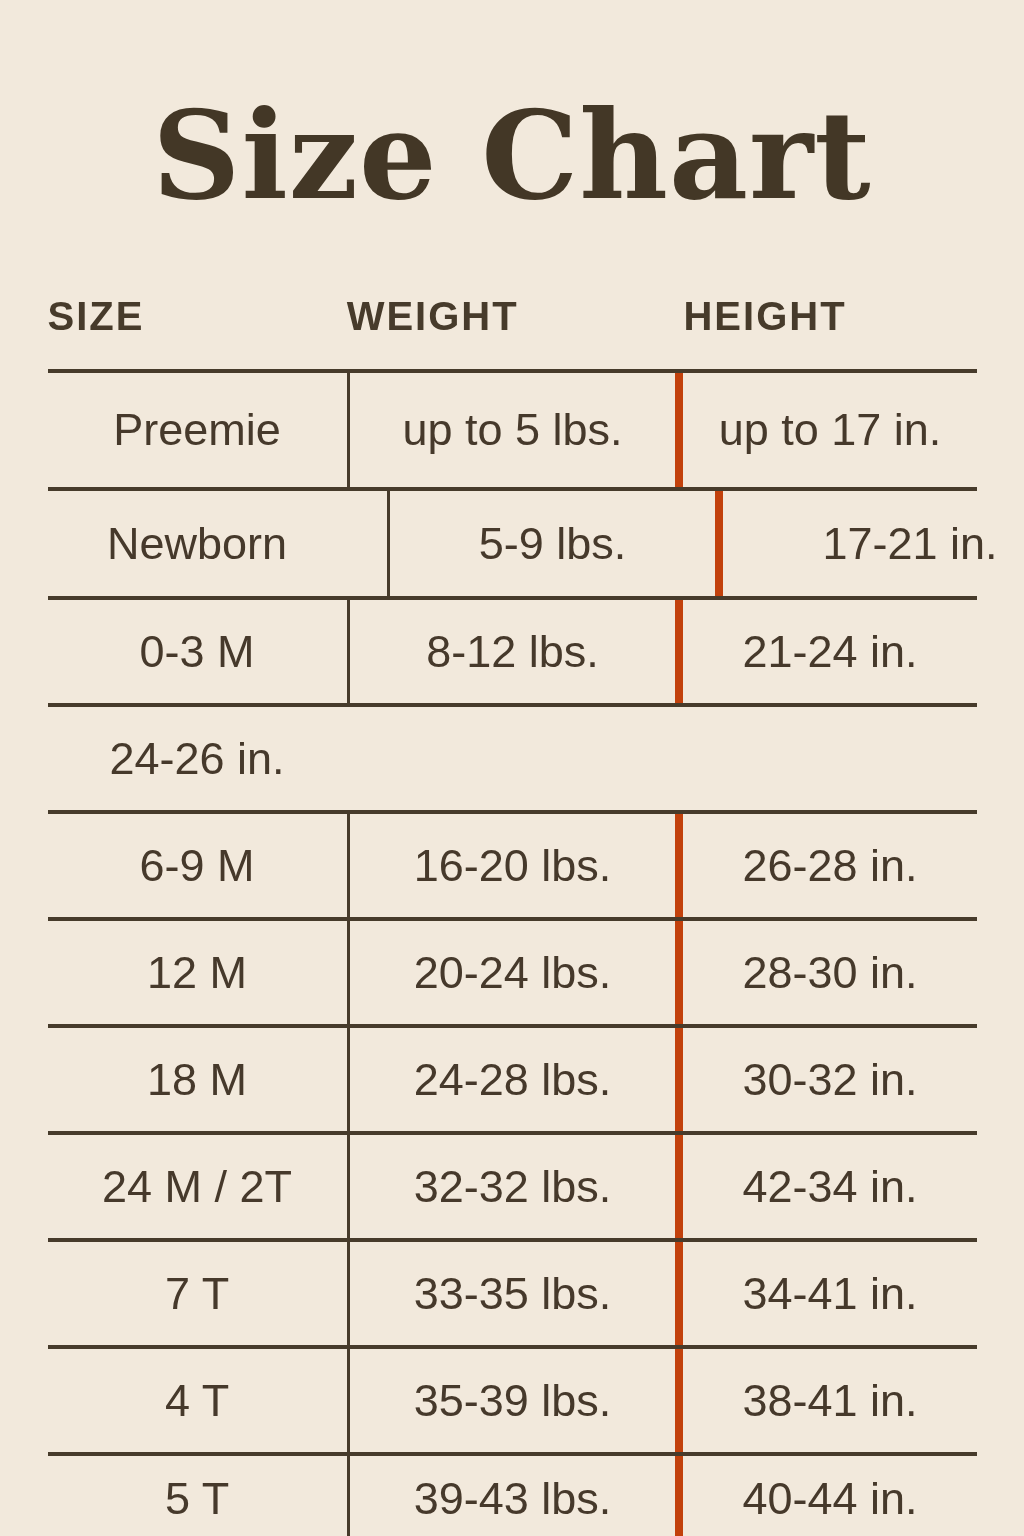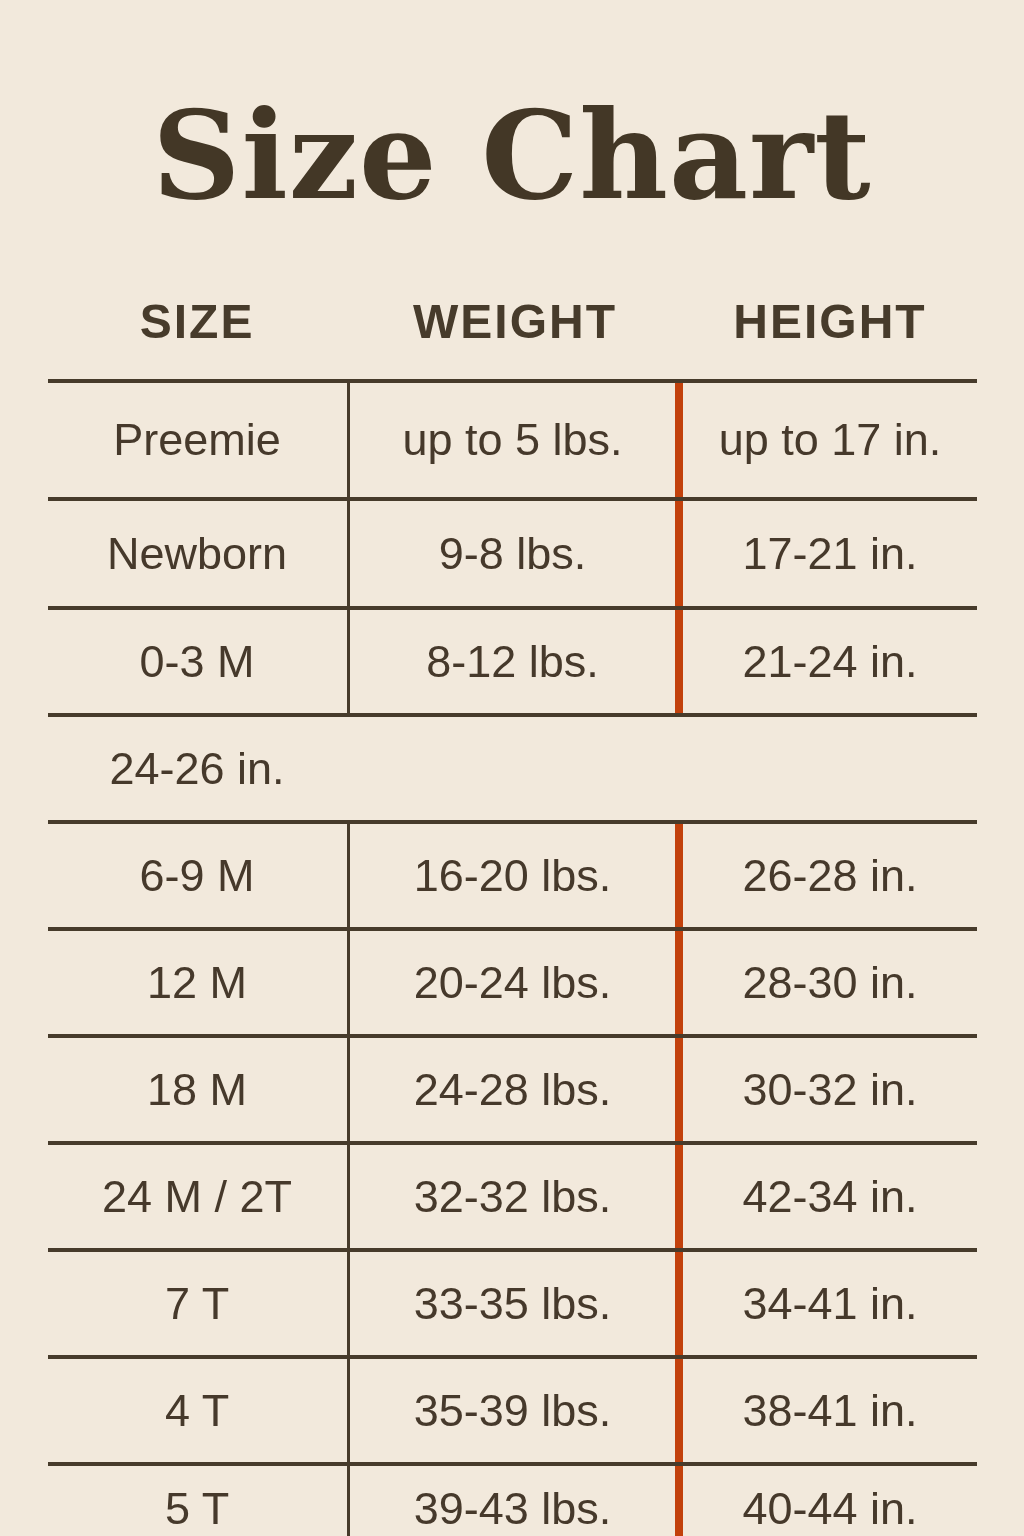--- a/index.html
+++ b/index.html
@@ -36,34 +36,34 @@
     margin-top: 0;
   }
   .header-row {
     display: grid;
     grid-template-columns: 32.2% 36.26% 31.54%;
     align-items: end;
     padding-top: 62px;
     padding-bottom: 30px;
   }
   .th {
-    text-align: center;
+    text-align: left;
     font-weight: bold;
-    font-size: 48px;
+    font-size: 40px;
     letter-spacing: 2px;
     color: #473b2b;
   }
   .row {
     display: grid;
     grid-template-columns: 32.2% 36.26% 31.54%;
     border-top: 4px solid #473b2b;
     height: 103px;
   }
   .row:nth-child(1) { height: 114px; }
-  .row:nth-child(2) { height: 105px; }
+  .row:nth-child(2) { height: 105px; gap: 40px; }
   .row:last-child  { height: 85px; }
   .cell {
     display: flex;
     align-items: center;
     justify-content: center;
     font-size: 45px;
     color: #46392b;
     white-space: nowrap;
   }
   .cell.weight-cell {
@@ -85,21 +85,21 @@
     </div>
     <div class="rows">
   <div class="row">
     <div class="cell size-cell">Preemie</div>
     <div class="cell weight-cell">up to 5 lbs.</div>
     <div class="cell height-cell">up to 17 in.</div>
   </div>
 
   <div class="row">
     <div class="cell size-cell">Newborn</div>
-    <div class="cell weight-cell">9-8 lbs.</div>
+    <div class="cell weight-cell">5-9 lbs.</div>
     <div class="cell height-cell">17-21 in.</div>
   </div>
 
   <div class="row">
     <div class="cell size-cell">0-3 M</div>
     <div class="cell weight-cell">8-12 lbs.</div>
     <div class="cell height-cell">21-24 in.</div>
   </div>
 
   <div class="row">

